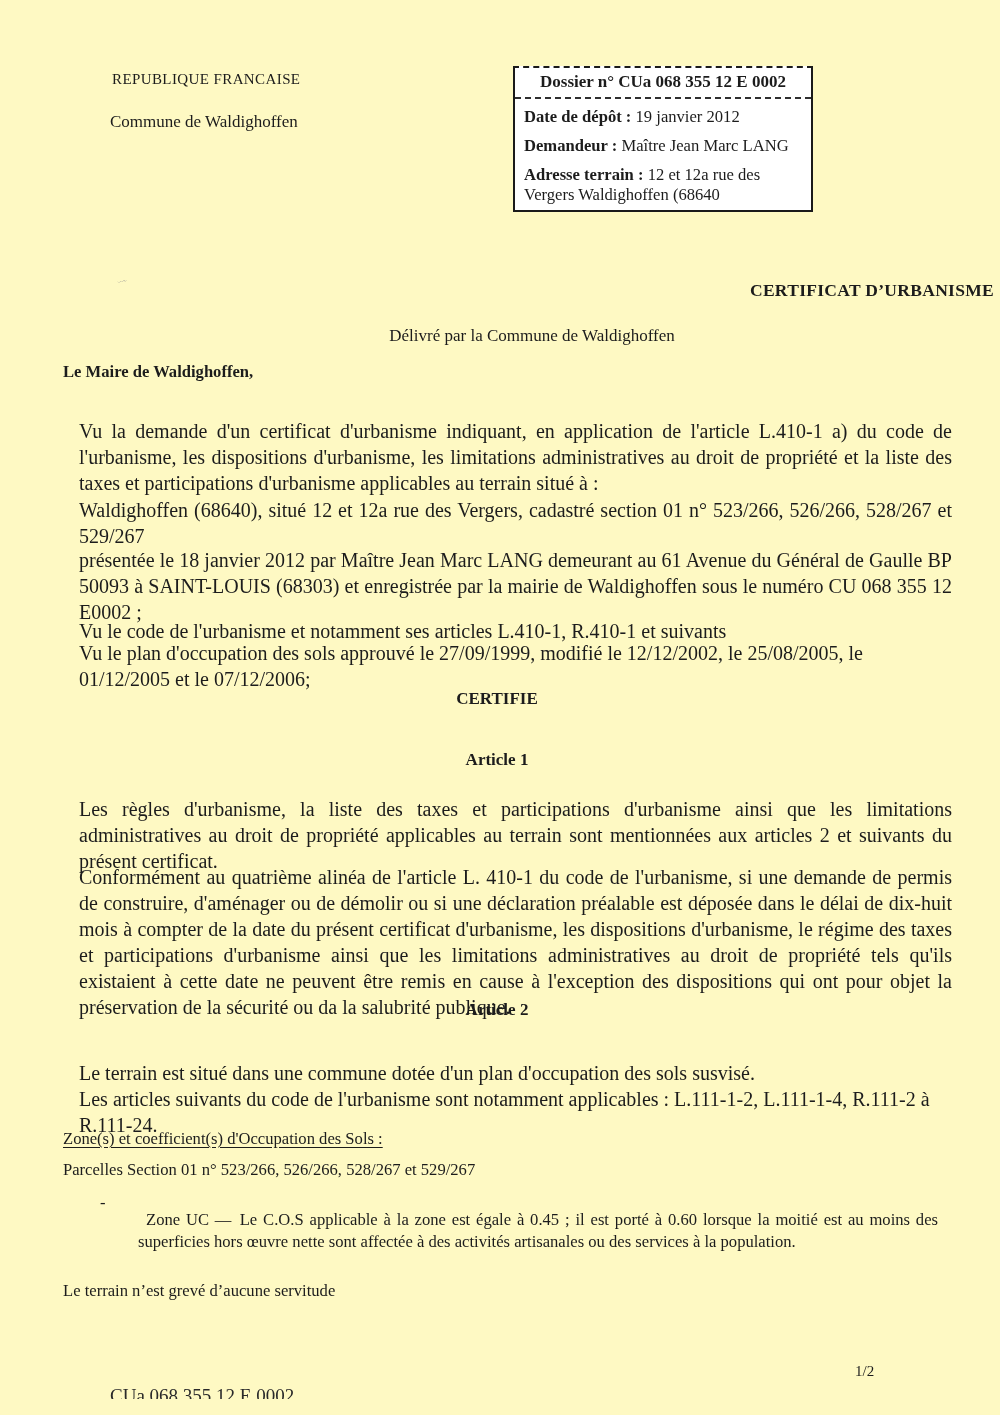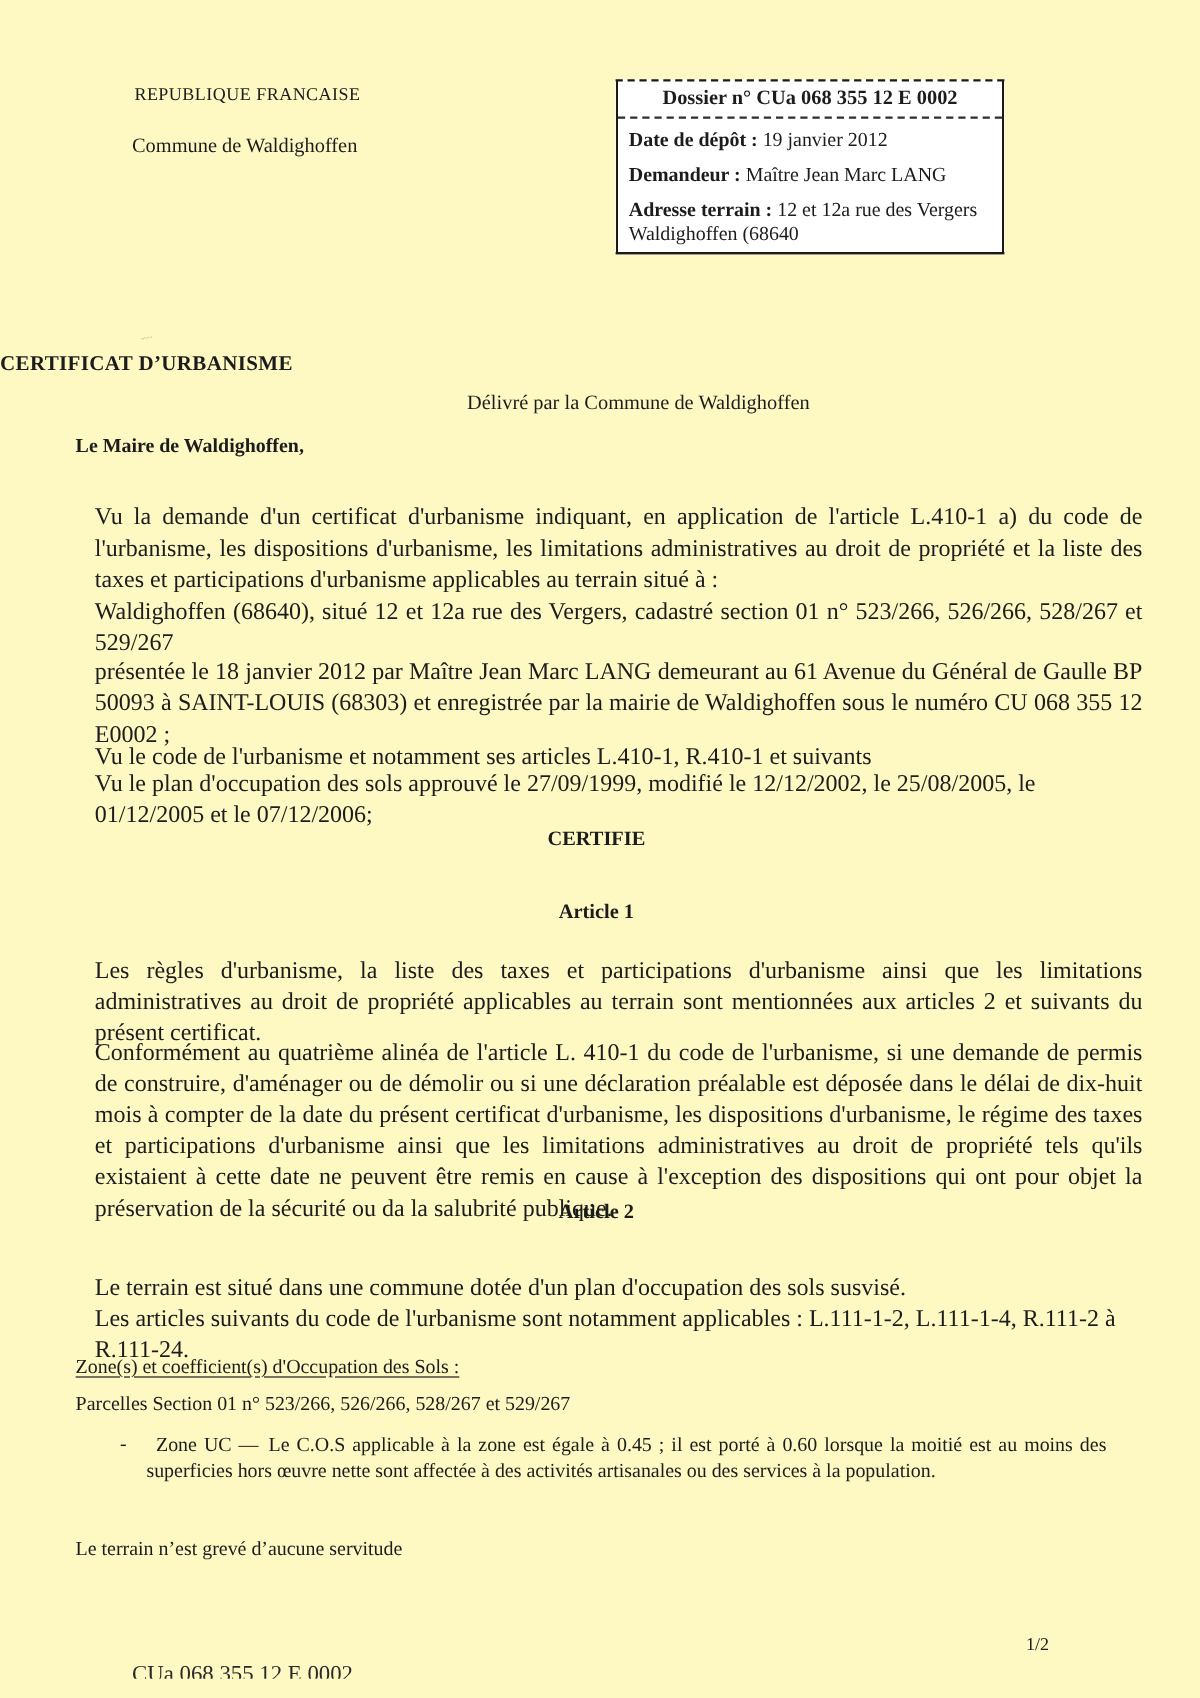--- a/index.html
+++ b/index.html
@@ -9,39 +9,39 @@
     margin:0 auto;
     background:#fef9c3;
     overflow:hidden;
     font-family:"Liberation Serif","DejaVu Serif",serif;
     color:#1c1c1c;
   }
   .abs{position:absolute;}
   .republic{left:112px;top:71px;font-size:15px;letter-spacing:.4px;}
   .commune{left:110px;top:112px;font-size:17px;}
   .dossier-box{
-    left:513px;top:66px;width:324px;min-height:146px;
+    left:513px;top:66px;width:300px;min-height:146px;
     border:2px solid #1a1a1a;border-top-style:dashed;
     box-sizing:border-box;background:#fff;
   }
   .dossier-title{
     text-align:center;font-weight:bold;font-size:17px;
     padding:4px 4px 5px 4px;
     border-bottom:2px dashed #2e2e2e;
   }
   .dossier-rows{padding:8px 9px 5px 9px;}
   .dossier-row{margin:0 0 9px 0;font-size:16.6px;line-height:20px;}
   .dossier-row:last-child{margin-bottom:0;}
   .dossier-row b{font-weight:bold;}
   .scan-smudge{
     left:117px;top:272px;font-size:10px;color:#8f8f8f;
     transform:rotate(-12deg);letter-spacing:-1px;
   }
   .doc-title{
-    left:0;top:292px;width:994px;text-align:left;
+    left:0;top:280px;width:994px;text-align:right;
     font-weight:bold;font-size:17.5px;letter-spacing:.3px;
   }
   .doc-subtitle{left:0;top:326px;width:994px;text-align:center;font-size:17px;padding-left:35px;}
   .salutation{left:63px;top:362px;font-size:16.6px;font-weight:bold;}
   .para{
     left:63px;width:873px;font-size:20px;line-height:1.3;
     text-align:justify;margin:16px;
   }
   .para.left{text-align:left;}
   .p1{top:402px;}
@@ -62,21 +62,21 @@
   .p8 p{margin:0;}
   .zones-heading{
     left:63px;top:1129px;font-size:16.6px;
     text-decoration:underline;text-underline-offset:3px;
   }
   .parcelles{left:63px;top:1160px;font-size:16.6px;}
   .bullet-dash{left:100px;top:1193px;font-size:16.6px;}
   .bullet-text{
     left:122px;top:1193px;width:800px;
     font-size:16.6px;line-height:1.3;text-align:justify;
-    text-indent:8px;margin:0;
+    text-indent:8px;margin:16px;
   }
   .servitude{left:63px;top:1281px;font-size:16.6px;}
   .page-number{left:855px;top:1363px;font-size:15px;}
   .footer-ref{
     left:110px;top:1388px;height:11px;overflow:hidden;
     font-size:19px;line-height:15px;color:#2a2a2a;
   }
 </style>
 </head>
 <body>

